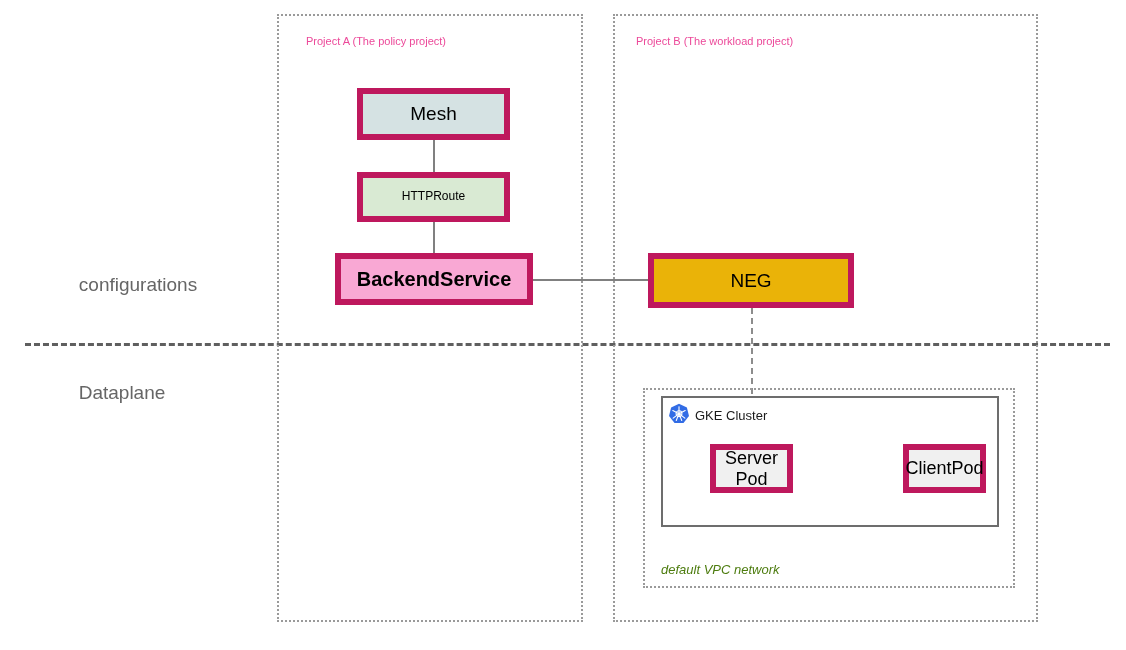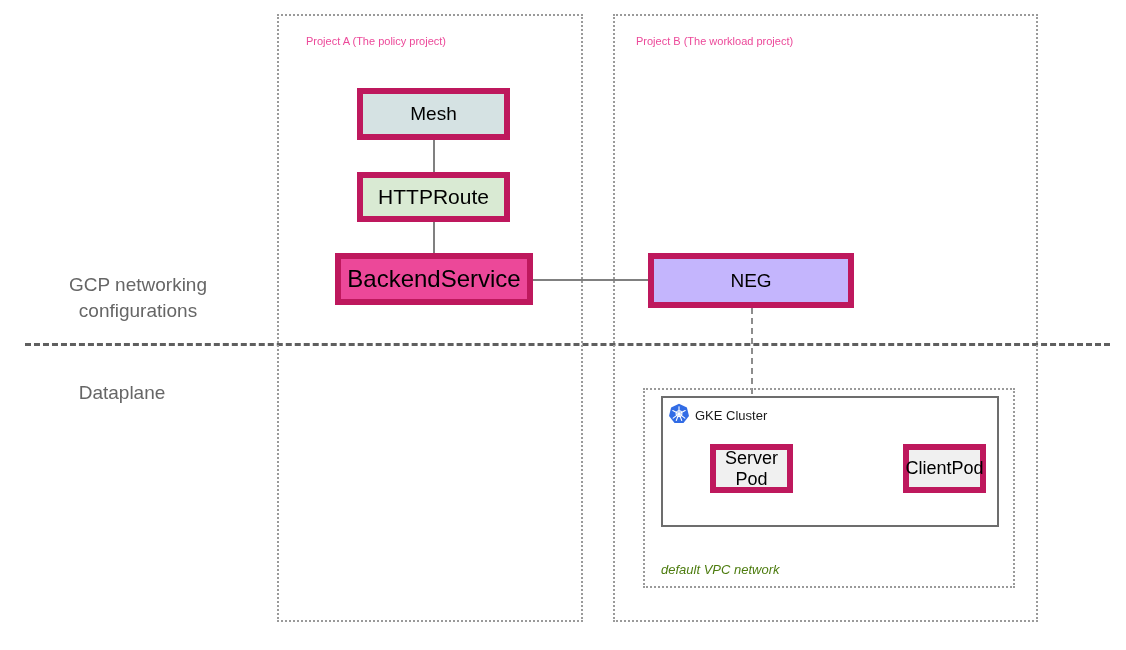--- a/index.html
+++ b/index.html
@@ -40,23 +40,23 @@
     box-sizing: border-box;
     border: 6px solid #be185d;
     display: flex;
     align-items: center;
     justify-content: center;
     text-align: center;
     color: #000000;
     line-height: 1.15;
   }
   .node-mesh       { background: #d5e2e3; font-size: 19px; }
-  .node-httproute  { background: #d9ead3; font-size: 21px; }
-  .node-backend    { background: #ec4899; font-size: 24px; }
-  .node-neg        { background: #c4b5fd; font-size: 19px; }
+  .node-httproute  { background: #d9ead3; font-size: 12px; }
+  .node-backend    { background: #f9a8d4; font-size: 20px; font-weight: bold; }
+  .node-neg        { background: #eab308; font-size: 19px; }
   .node-pod        { background: #f0f0f0; font-size: 18px; }
 
   
   .cluster-box {
     position: absolute;
     box-sizing: border-box;
     border: 2px solid #6d6d6d;
     background: #ffffff;
   }
   .cluster-title {
@@ -117,21 +117,20 @@
     text-align: center;
     line-height: 1.35;
   }
 </style>
 </head>
 <body>
 
 <div id="canvas">
 
   <div class="layer-label" style="left:18px; top:272px; width:240px;">
-    <div>GCP networking</div>
     <div>configurations</div>
   </div>
 
   <div class="layer-label" style="left:2px; top:380px; width:240px;">
     <div>Dataplane</div>
   </div>
 
   <div class="layer-divider" style="left:25px; top:343px; width:1085px;"></div>
 
   <div class="project-box" style="left:277px; top:14px; width:306px; height:608px;"></div>

